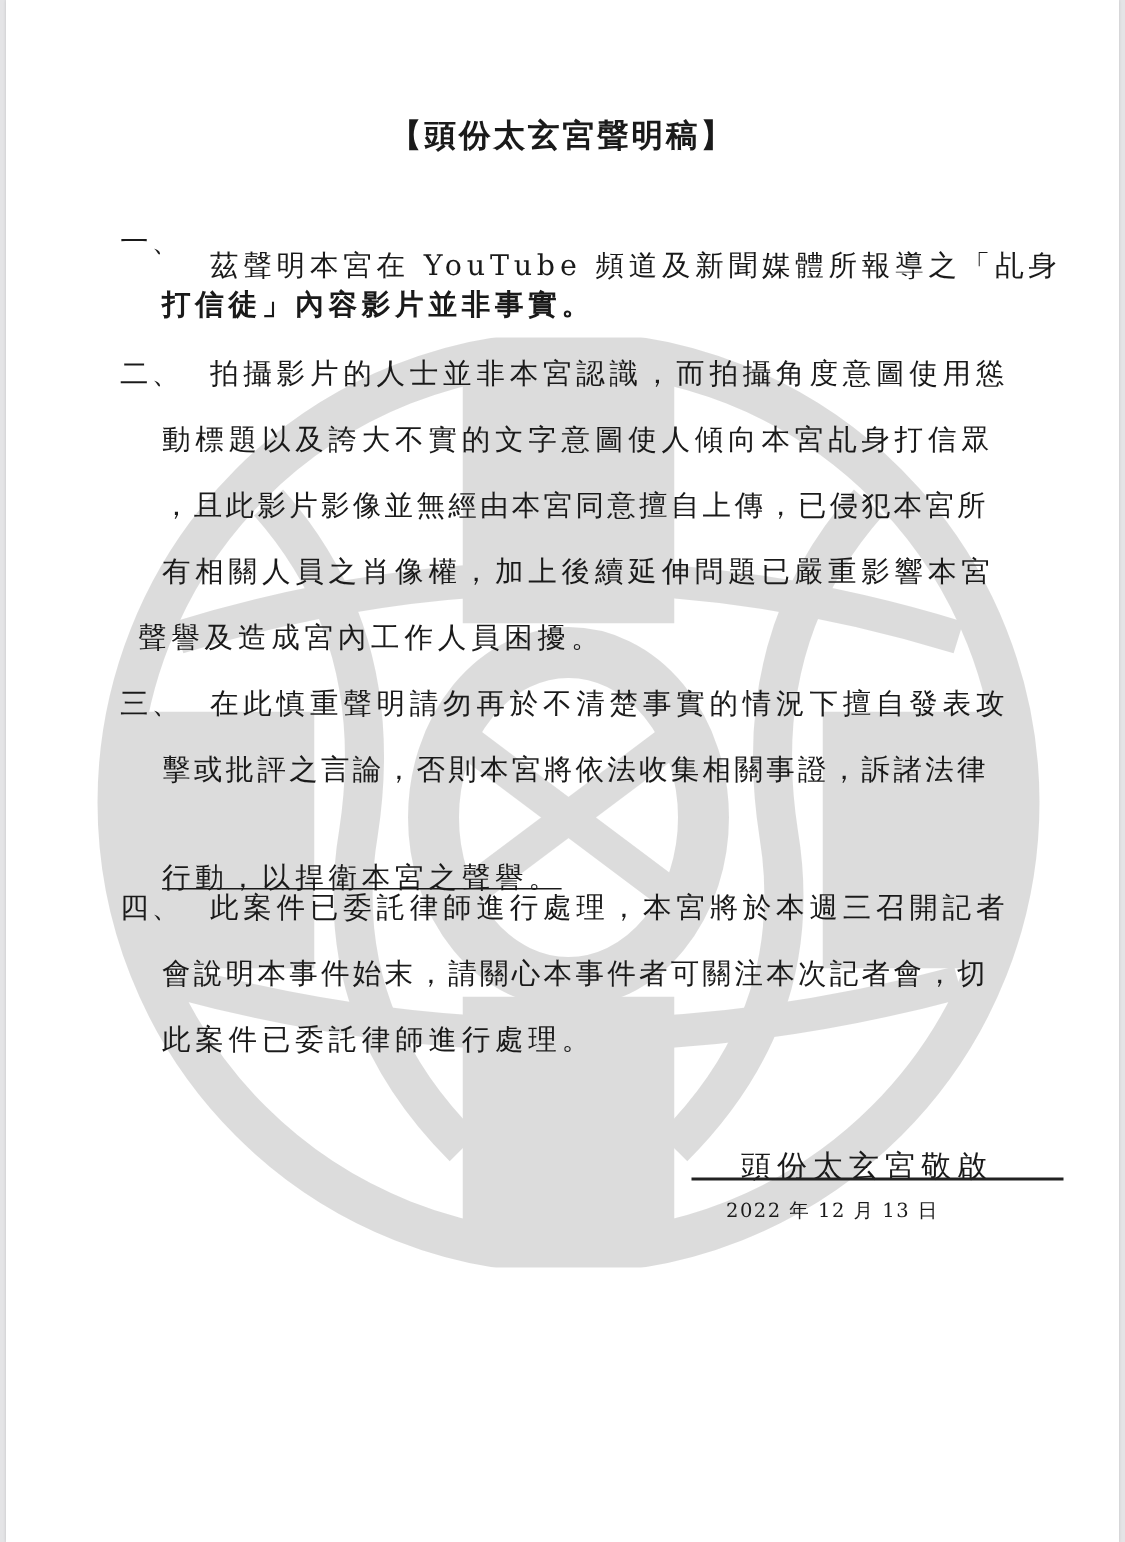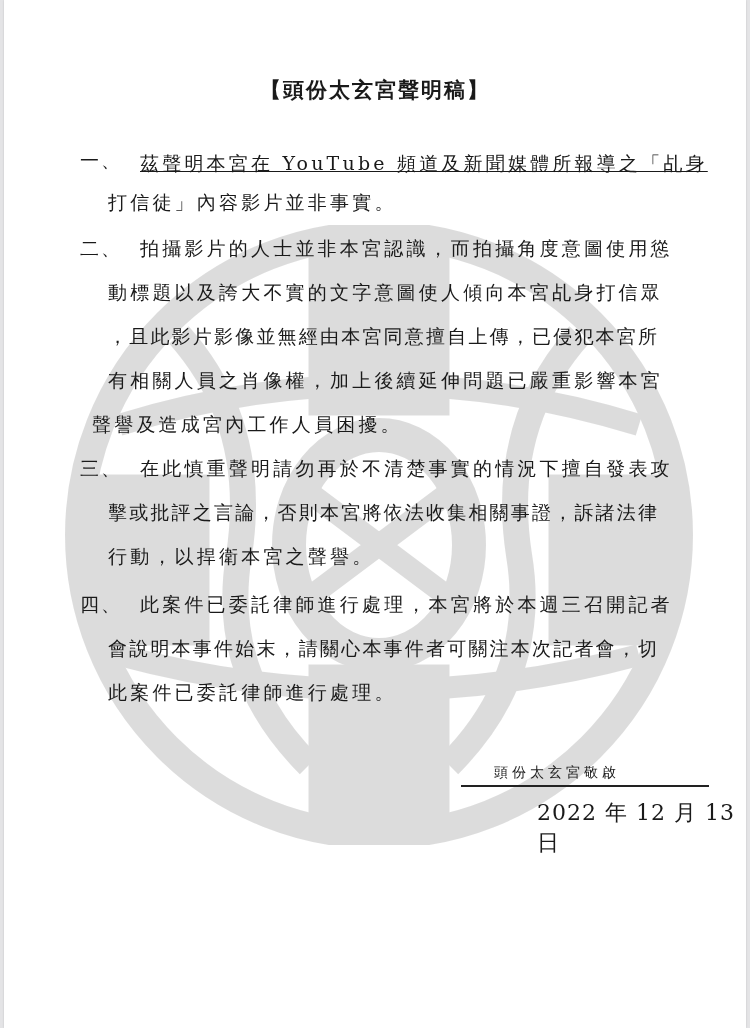--- a/index.html
+++ b/index.html
@@ -21,27 +21,27 @@
   }
   .title {
     position:absolute; left:0; right:0; top:76px;
     text-align:center; font-size:21px; letter-spacing:2px; font-weight:bold;
   }
   .line {
     position:absolute; font-size:19px; letter-spacing:3.2px; white-space:nowrap;
   }
   .num { position:absolute; font-size:19px; left:76px; letter-spacing:2px; }
   .sig {
-    position:absolute; left:490px; top:764px; font-size:14px; letter-spacing:4px;
+    position:absolute; left:490px; top:764px; font-size:20px; letter-spacing:4px;
   }
   .sig-line {
     position:absolute; left:457px; top:785px; width:248px; height:1.5px; background:#222;
   }
   .date {
-    position:absolute; left:533px; top:798px; font-size:22px; letter-spacing:1px;
+    position:absolute; left:480px; top:798px; font-size:13px; letter-spacing:1px;
   }
 </style>
 </head>
 <body>
 
 <div class="page">
 
   <svg class="watermark" viewBox="0 0 640 620">
     <g fill="#666" stroke="#666">
       <circle cx="320" cy="310" r="300" fill="none" stroke-width="28"></circle>
@@ -54,34 +54,34 @@
       <path d="M60 200 Q320 120 580 200" fill="none" stroke-width="22"></path>
       <path d="M60 430 Q320 500 580 430" fill="none" stroke-width="22"></path>
       <ellipse cx="320" cy="320" rx="90" ry="110" fill="none" stroke-width="34"></ellipse>
       <path d="M240 260 L400 380 M400 260 L240 380" stroke-width="22"></path>
     </g>
   </svg>
 
   <div class="title">【頭份太玄宮聲明稿】</div>
 
   <div class="num" style="top:148px;">一、</div>
-  <div class="line" style="left:136px; top:151px;text-decoration:underline;">茲聲明本宮在 YouTube 頻道及新聞媒體所報導之「乩身</div>
-  <div class="line" style="left:104px; top:190px;">打信徒」內容影片並非事實。</div>
+  <div class="line" style="left:136px; top:164px;">茲聲明本宮在 YouTube 頻道及新聞媒體所報導之「乩身</div>
+  <div class="line" style="left:104px; top:190px;font-weight:bold;">打信徒」內容影片並非事實。</div>
 
   <div class="num" style="top:236px;">二、</div>
   <div class="line" style="left:136px; top:236px;">拍攝影片的人士並非本宮認識，而拍攝角度意圖使用慫</div>
   <div class="line" style="left:104px; top:280px;">動標題以及誇大不實的文字意圖使人傾向本宮乩身打信眾</div>
   <div class="line" style="left:104px; top:324px; letter-spacing:2.2px;">，且此影片影像並無經由本宮同意擅自上傳，已侵犯本宮所</div>
   <div class="line" style="left:104px; top:368px;">有相關人員之肖像權，加上後續延伸問題已嚴重影響本宮</div>
   <div class="line" style="left:88px; top:412px;">聲譽及造成宮內工作人員困擾。</div>
 
   <div class="num" style="top:456px;">三、</div>
   <div class="line" style="left:104px; top:500px; letter-spacing:2.2px;">擊或批評之言論，否則本宮將依法收集相關事證，訴諸法律</div>
   <div class="line" style="left:136px; top:456px;">在此慎重聲明請勿再於不清楚事實的情況下擅自發表攻</div>
-  <div class="line" style="left:104px; top:544px;">行動，以捍衛本宮之聲譽。</div>
+  <div class="line" style="left:104px; top:572px;text-decoration:underline;">行動，以捍衛本宮之聲譽。</div>
 
   <div class="num" style="top:592px;">四、</div>
   <div class="line" style="left:104px; top:636px; letter-spacing:2.2px;">會說明本事件始末，請關心本事件者可關注本次記者會，切</div>
   <div class="line" style="left:136px; top:592px;">此案件已委託律師進行處理，本宮將於本週三召開記者</div>
   <div class="line" style="left:104px; top:680px;">此案件已委託律師進行處理。</div>
 
   <div class="sig">頭份太玄宮敬啟</div>
   <div class="sig-line"></div>
   <div class="date">2022 年 12 月 13 日</div>
 

